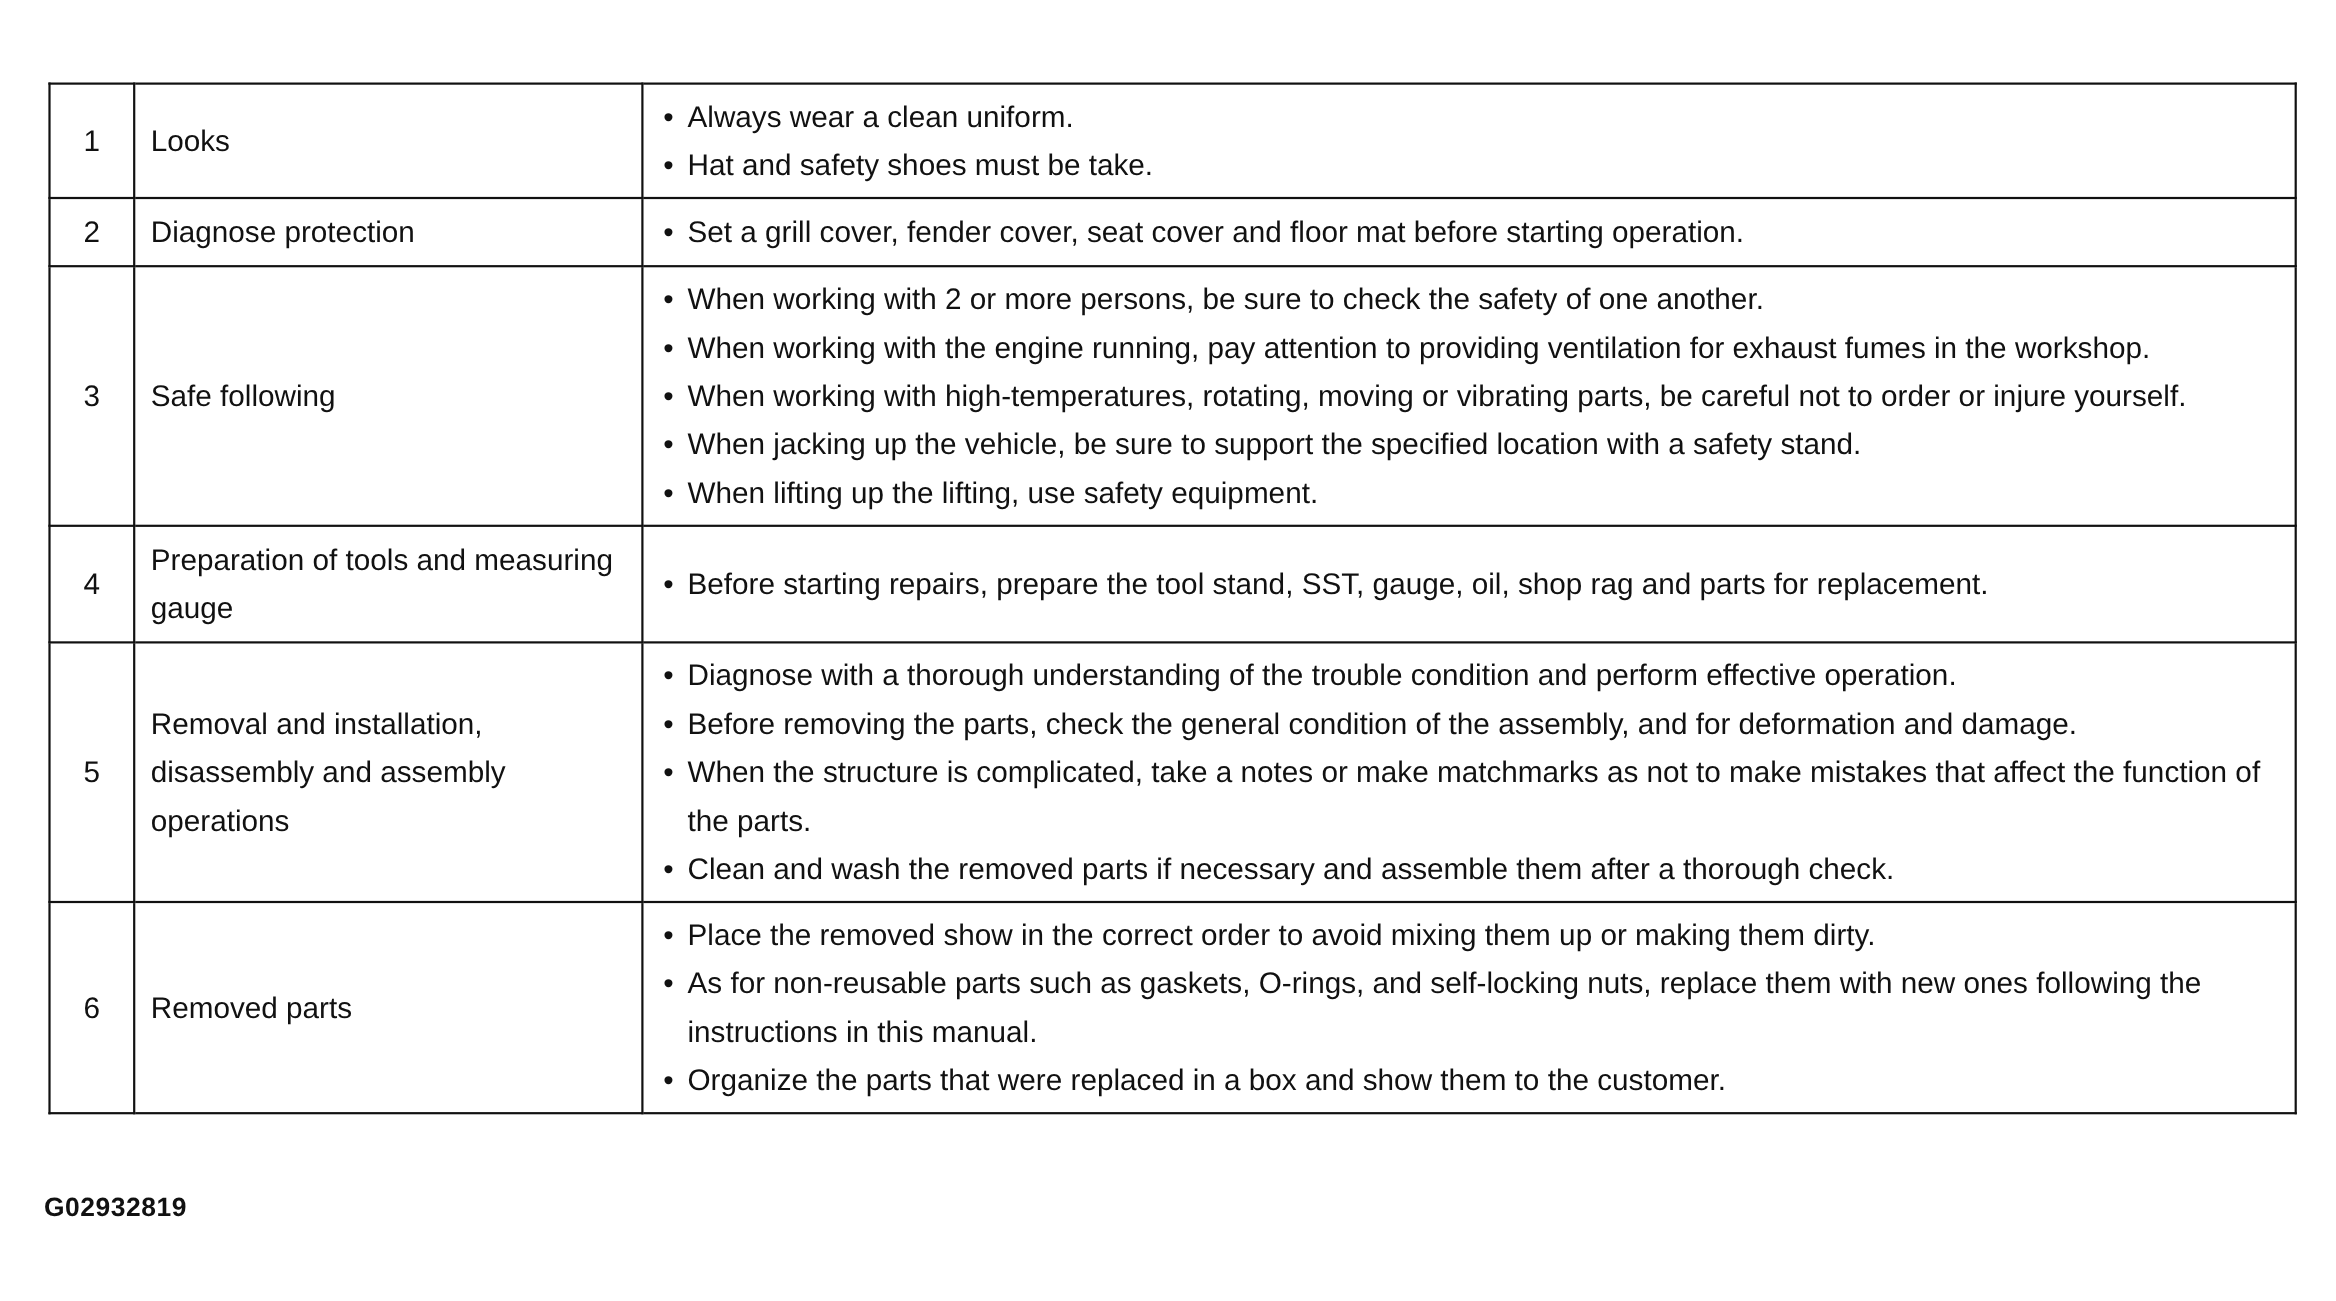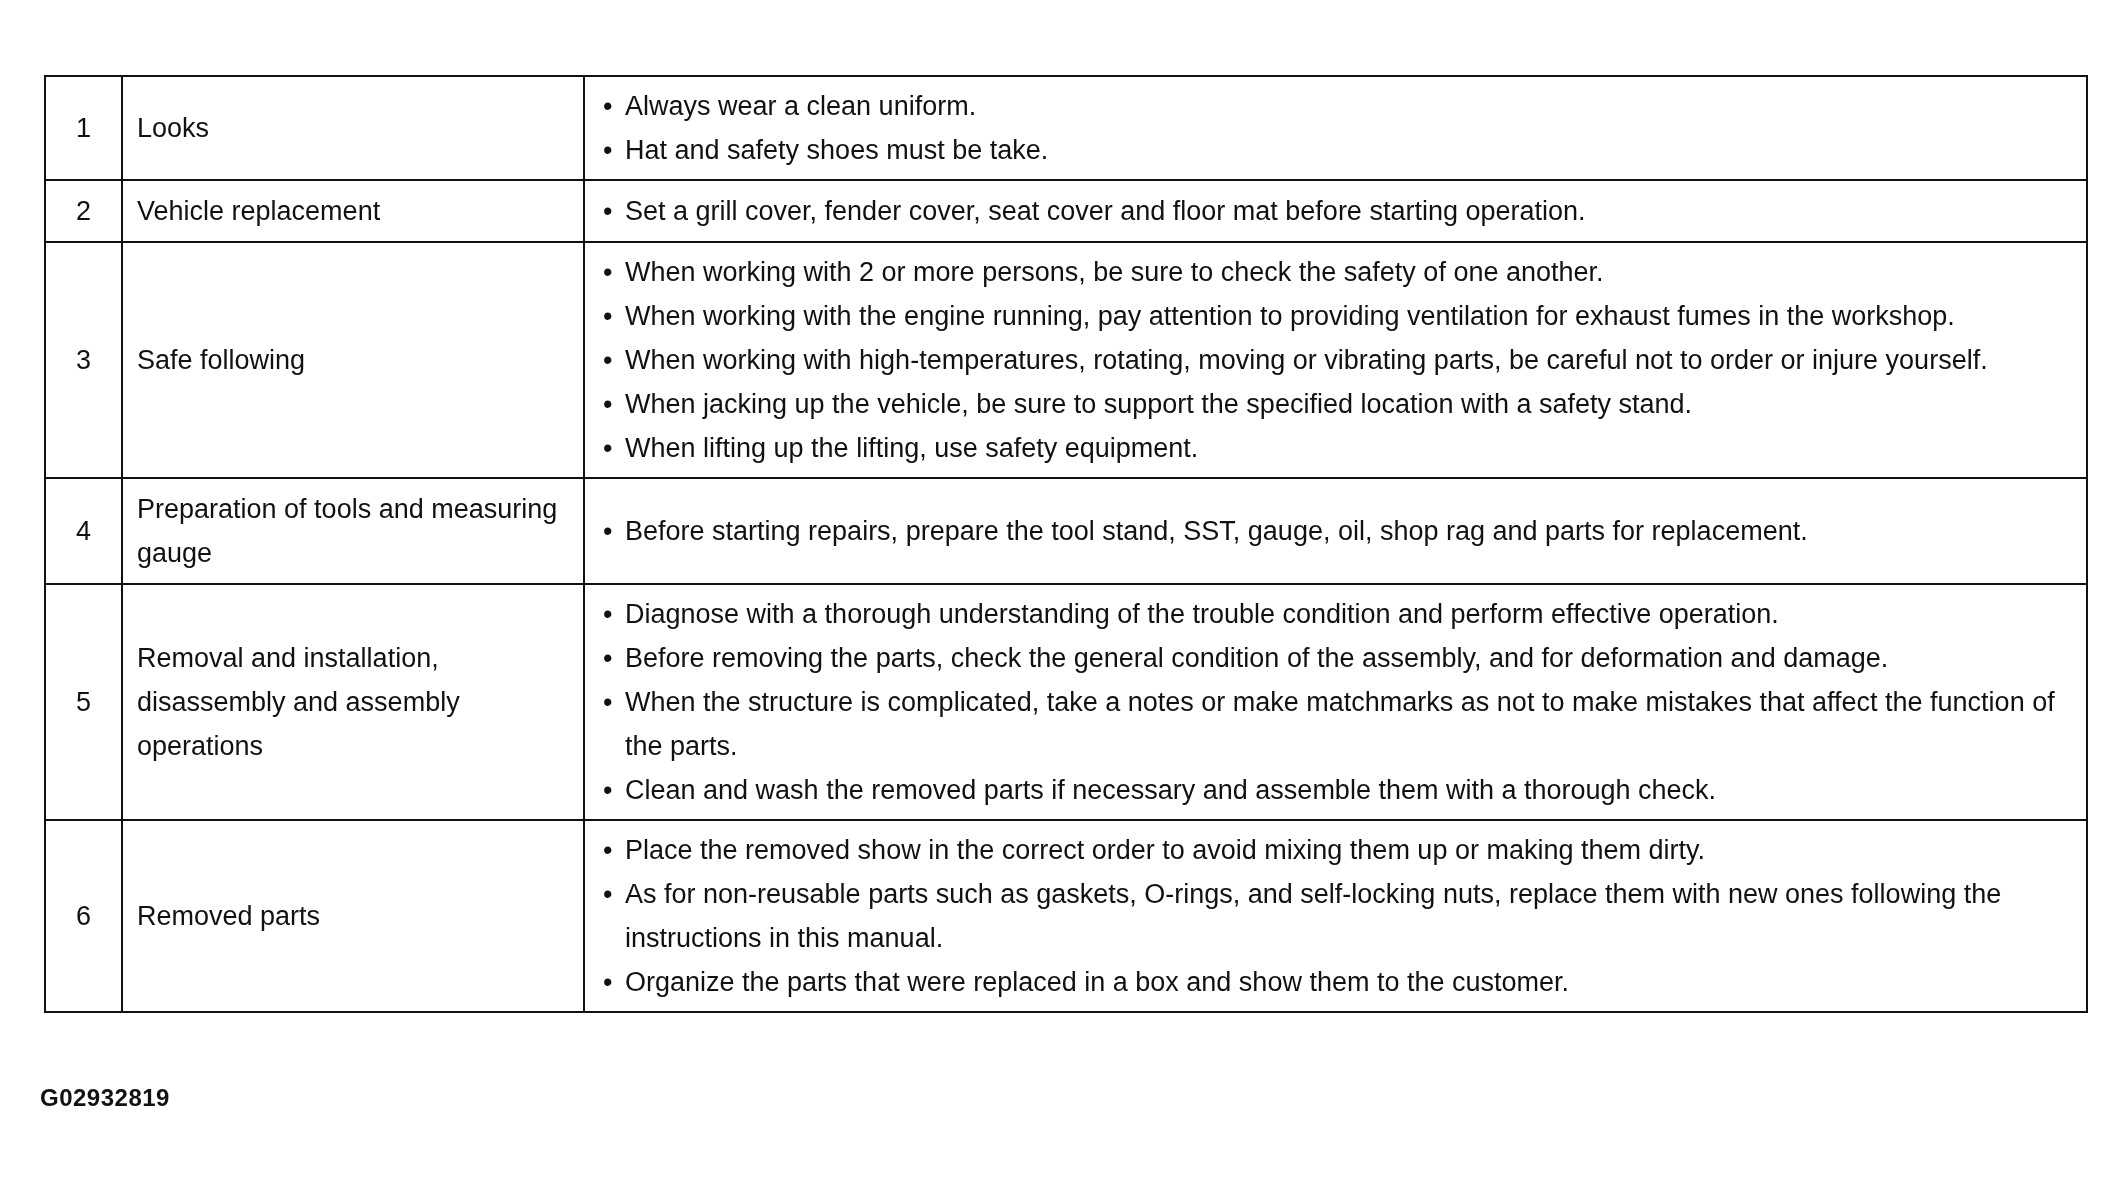--- a/index.html
+++ b/index.html
@@ -73,21 +73,21 @@
         <tr>
           <td class="col-num">1</td>
           <td class="col-cat">Looks</td>
           <td class="col-det">
             <div class="bullet">Always wear a clean uniform.</div>
             <div class="bullet">Hat and safety shoes must be take.</div>
           </td>
         </tr>
         <tr>
           <td class="col-num">2</td>
-          <td class="col-cat">Vehicle replacement</td>
+          <td class="col-cat">Diagnose protection</td>
           <td class="col-det">
             <div class="bullet">Set a grill cover, fender cover, seat cover and floor mat before starting operation.</div>
           </td>
         </tr>
         <tr>
           <td class="col-num">3</td>
           <td class="col-cat">Safe following</td>
           <td class="col-det">
             <div class="bullet">When working with 2 or more persons, be sure to check the safety of one another.</div>
             <div class="bullet">When working with the engine running, pay attention to providing ventilation for exhaust fumes in the workshop.</div>
@@ -103,21 +103,21 @@
             <div class="bullet">Before starting repairs, prepare the tool stand, SST, gauge, oil, shop rag and parts for replacement.</div>
           </td>
         </tr>
         <tr>
           <td class="col-num">5</td>
           <td class="col-cat">Removal and installation, disassembly and assembly operations</td>
           <td class="col-det">
             <div class="bullet">Diagnose with a thorough understanding of the trouble condition and perform effective operation.</div>
             <div class="bullet">Before removing the parts, check the general condition of the assembly, and for deformation and damage.</div>
             <div class="bullet">When the structure is complicated, take a notes or make matchmarks as not to make mistakes that affect the function of the parts.</div>
-            <div class="bullet">Clean and wash the removed parts if necessary and assemble them with a thorough check.</div>
+            <div class="bullet">Clean and wash the removed parts if necessary and assemble them after a thorough check.</div>
           </td>
         </tr>
         <tr>
           <td class="col-num">6</td>
           <td class="col-cat">Removed parts</td>
           <td class="col-det">
             <div class="bullet">Place the removed show in the correct order to avoid mixing them up or making them dirty.</div>
             <div class="bullet">As for non-reusable parts such as gaskets, O-rings, and self-locking nuts, replace them with new ones following the instructions in this manual.</div>
             <div class="bullet">Organize the parts that were replaced in a box and show them to the customer.</div>
           </td>

